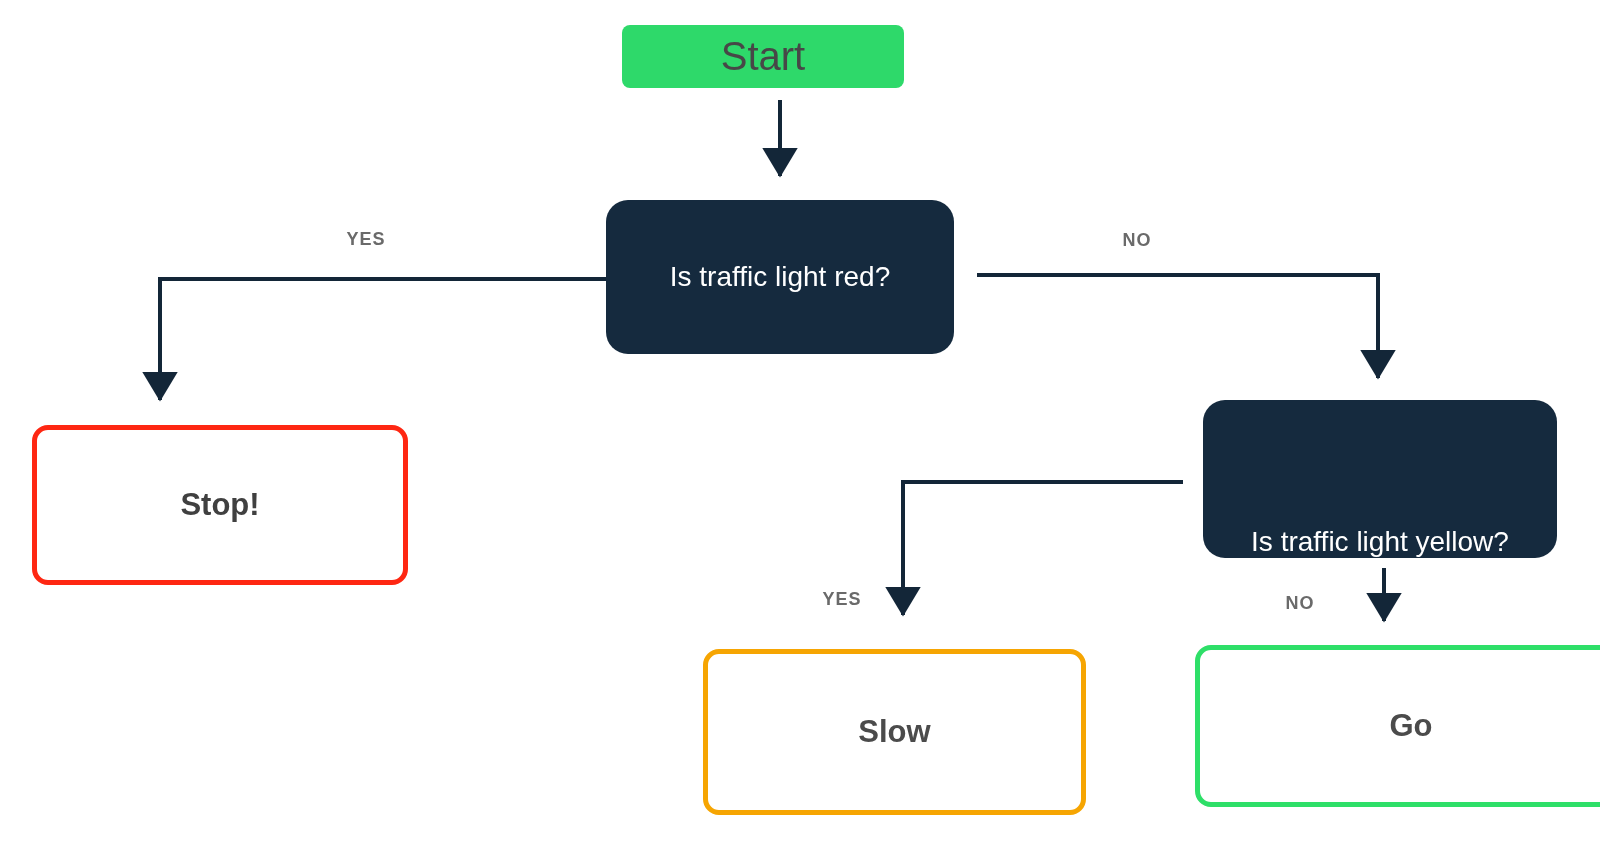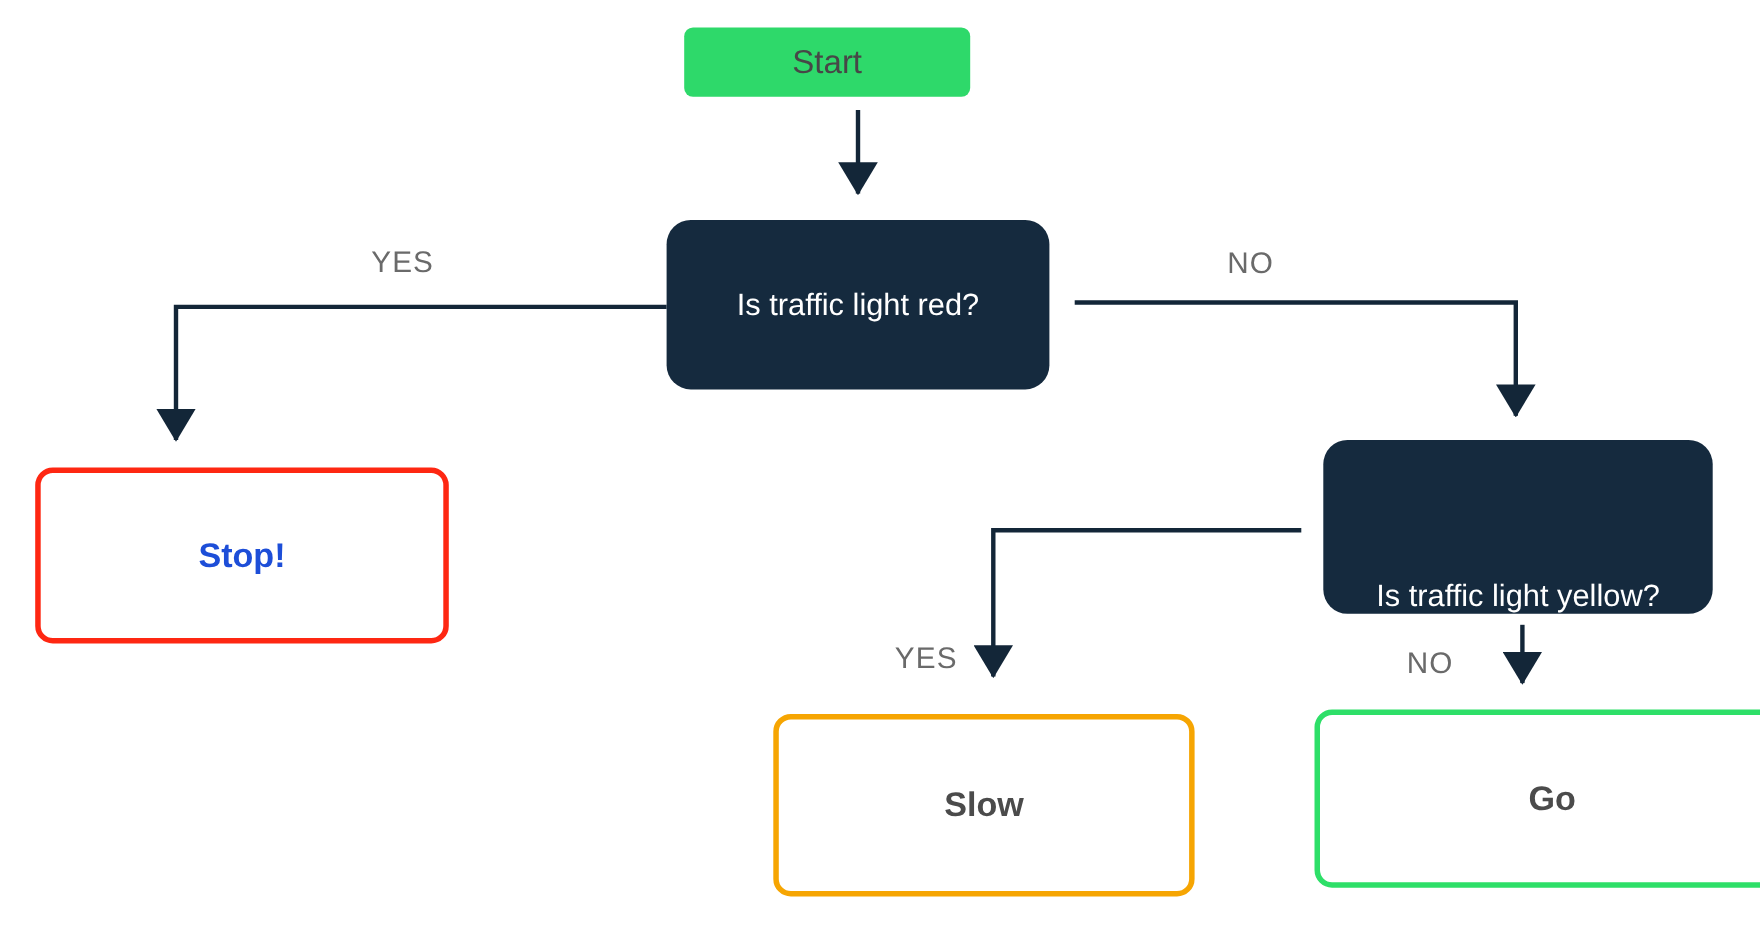--- a/index.html
+++ b/index.html
@@ -27,25 +27,25 @@
   }
   .node {
     position: absolute;
     display: flex;
     align-items: center;
     justify-content: center;
     box-sizing: border-box;
     text-align: center;
   }
   .node-start {
-    left: 622px; top: 25px; width: 260px; height: 63px;
+    left: 622px; top: 25px; width: 282px; height: 63px;
     background: #2ed96a;
     color: #474747;
     border-radius: 8px;
-    font-size: 30px;
+    font-size: 40px;
   }
   .node-decision {
     background: #152a3e;
     color: #ffffff;
     border-radius: 22px;
     font-size: 28px;
   }
   .node-q-red    { left: 606px;  top: 200px; width: 348px; height: 154px; }
   .node-q-yellow { left: 1203px; top: 400px; width: 354px; height: 158px; }
   .node-outcome {
@@ -55,24 +55,25 @@
     font-weight: bold;
     font-size: 31px;
     color: #4b4b4b;
   }
   .node-stop { left: 32px;   top: 425px; width: 376px; height: 160px; border-color: #fe2712; }
   .node-slow { left: 703px;  top: 649px; width: 383px; height: 166px; border-color: #f6a502; }
   .node-go   { left: 1195px; top: 645px; width: 432px; height: 162px; border-color: #2edf68; }
   .edge-label {
     position: absolute;
     transform: translate(-50%, -50%);
-    font-size: 27px;
+    font-size: 18px;
     letter-spacing: 1px;
     color: #6a6a6a;
     white-space: nowrap;
+    font-weight: bold;
   }
   .edge-label-yes-1 { left: 366px;  top: 239px; }
   .edge-label-no-1  { left: 1137px; top: 240px; }
   .edge-label-yes-2 { left: 842px;  top: 599px; }
   .edge-label-no-2  { left: 1300px; top: 603px; }
 </style>
 </head>
 <body>
 
 <div class="canvas">
@@ -100,21 +101,21 @@
   </div>
 
   <div class="node node-decision node-q-red" style="background-color: rgb(21, 42, 62); color: rgb(255, 255, 255);">
     <span>Is traffic light red?</span>
   </div>
 
   <div class="node node-decision node-q-yellow" style="background-color: rgb(21, 42, 62); color: rgb(255, 255, 255); align-items: flex-end;">
     <span>Is traffic light yellow?</span>
   </div>
 
-  <div class="node node-outcome node-stop" style="border-color: rgb(254, 39, 18); color: #1d4ed8; text-align: right;">
+  <div class="node node-outcome node-stop" style="border-color: rgb(254, 39, 18); color: #404040; text-align: right;">
     <span>Stop!</span>
   </div>
 
   <div class="node node-outcome node-slow" style="border-color: rgb(246, 165, 2); color: rgb(75, 75, 75);">
     <span>Slow</span>
   </div>
 
   <div class="node node-outcome node-go" style="border-color: rgb(46, 223, 104); color: rgb(75, 75, 75);">
     <span>Go</span>
   </div>

